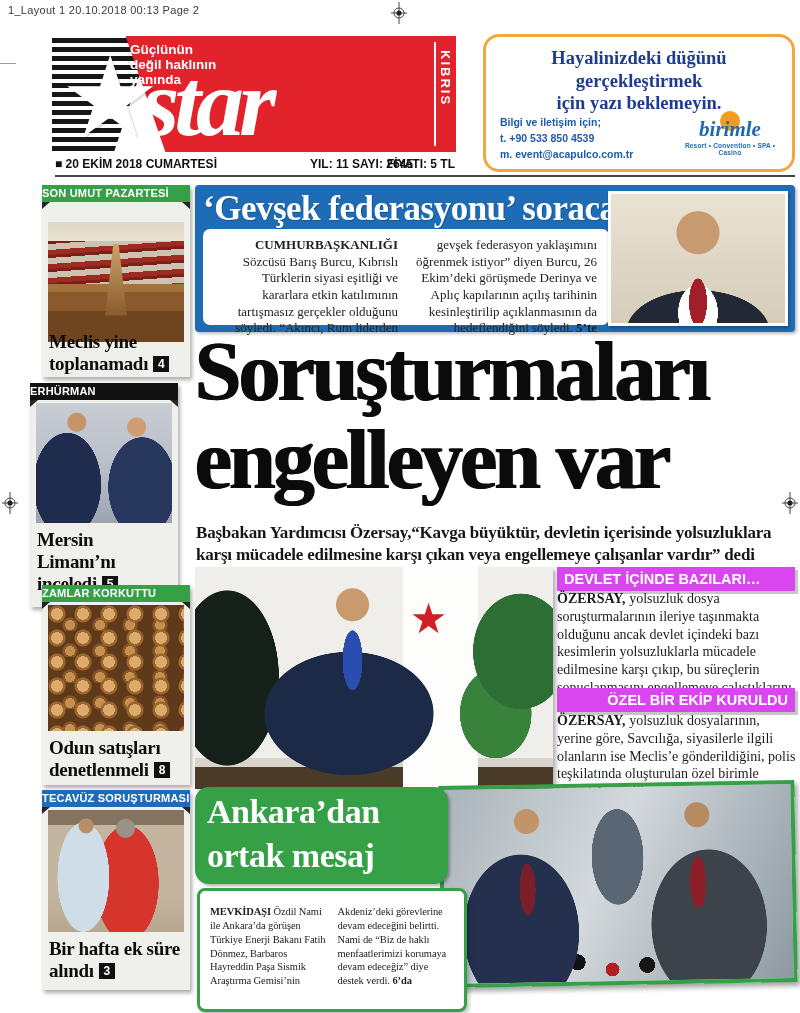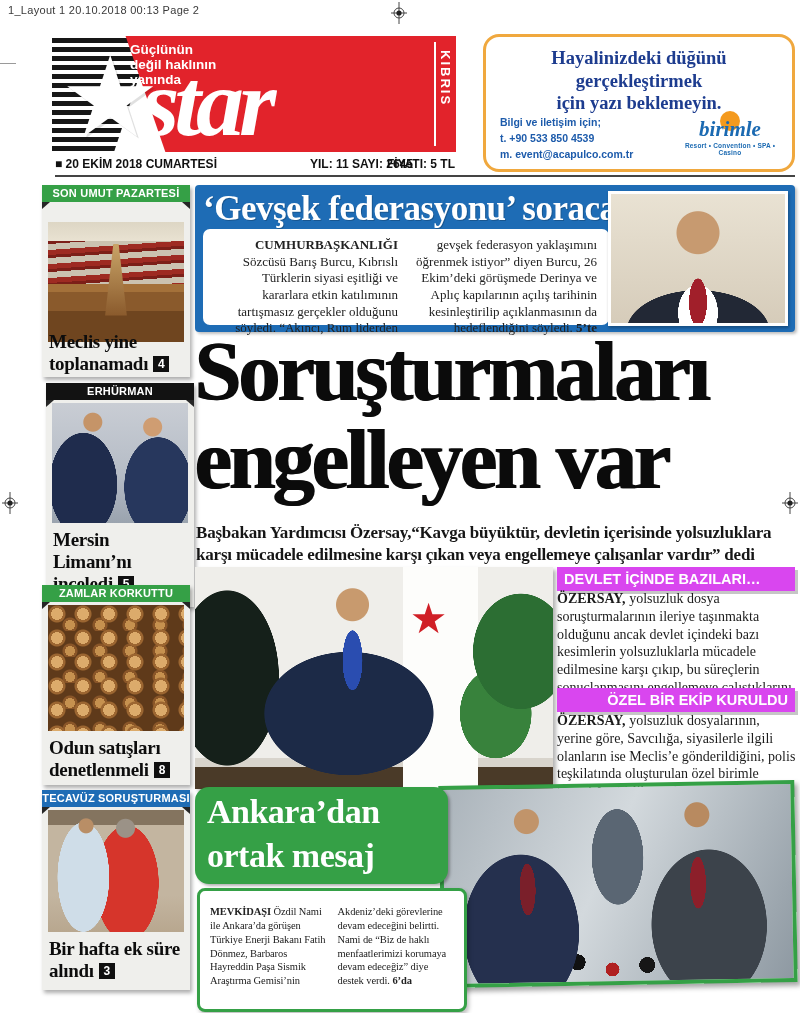--- a/index.html
+++ b/index.html
@@ -25,21 +25,21 @@
   .mast-rule{background:#444;height:2px;}
   
   .adbox{border:3px solid #f0a83e;border-radius:16px;background:#fff;}
   .ad-head{font:bold 18.5px/1.22 "Liberation Serif",serif;color:#1d3c8f;text-align:center;}
   .ad-contact{font:bold 10.5px/1.5 "Liberation Sans",sans-serif;color:#1d5bab;}
   .acapulco{font:bold italic 21px "Liberation Serif",serif;color:#1b6ab2;position:relative;}
   .sun{width:20px;height:20px;border-radius:50%;background:#f49a1e;}
   .ad-sub{font:bold 6.5px "Liberation Sans",sans-serif;color:#1b6ab2;letter-spacing:.2px;}
   
   .panel{background:#efefec;box-shadow:2px 3px 4px rgba(0,0,0,.32);}
-  .kicker{color:#fff;font:bold 11px/17px "Liberation Sans",sans-serif;text-align:center;
+  .kicker{color:#fff;font:bold 11px/17px "Liberation Sans",sans-serif;
           letter-spacing:.2px;position:relative;}
   .kicker::before,.kicker::after{content:"";position:absolute;top:100%;width:0;height:0;
           border-top:7px solid rgba(10,10,10,.88);}
   .kicker::before{left:0;border-right:8px solid transparent;}
   .kicker::after{right:0;border-left:8px solid transparent;}
   .sb-photo{position:absolute;left:6px;width:136px;height:120px;background-color:#ccc;}
   .sb-title{font:bold 19px/1.16 "Liberation Serif",serif;color:#0d0d0d;letter-spacing:-.3px;}
   .pagebadge{display:inline-block;background:#101010;color:#fff;font:bold 12px/16px "Liberation Sans",sans-serif;
              width:16px;height:16px;text-align:center;vertical-align:2px;margin-left:5px;}
   
@@ -188,21 +188,21 @@
       <div class="ad-sub">Resort • Convention • SPA • Casino</div>
     </div>
   </div>
 
   <div class="abs panel" style="left:42px;top:185px;width:148px;height:192px;">
     <div class="kicker" style="background-color: rgb(53, 160, 70);">SON UMUT PAZARTESİ</div>
     <div class="sb-photo ph ph-parliament" style="top:20px;"></div>
     <div class="abs sb-title" style="left:7px;top:146px;width:136px;"><span>Meclis yine toplanamadı</span><span class="pagebadge">4</span></div>
   </div>
 
-  <div class="abs panel" style="left:46px;top:383px;width:148px;height:224px;">
+  <div class="abs panel" style="left:30px;top:383px;width:148px;height:224px;">
     <div class="kicker" style="background-color: rgb(18, 18, 18);">ERHÜRMAN</div>
     <div class="sb-photo ph ph-handshake" style="top:20px;"></div>
     <div class="abs sb-title" style="left:7px;top:146px;width:136px;"><span>Mersin Limanı’nı inceledi</span><span class="pagebadge">5</span></div>
   </div>
 
   <div class="abs panel" style="left:42px;top:585px;width:148px;height:200px;">
     <div class="kicker" style="background-color: rgb(53, 160, 70);">ZAMLAR KORKUTTU</div>
     <div class="sb-photo ph ph-logs" style="top:20px;height:126px;"></div>
     <div class="abs sb-title" style="left:7px;top:152px;width:136px;"><span>Odun satışları denetlenmeli</span><span class="pagebadge">8</span></div>
   </div>

